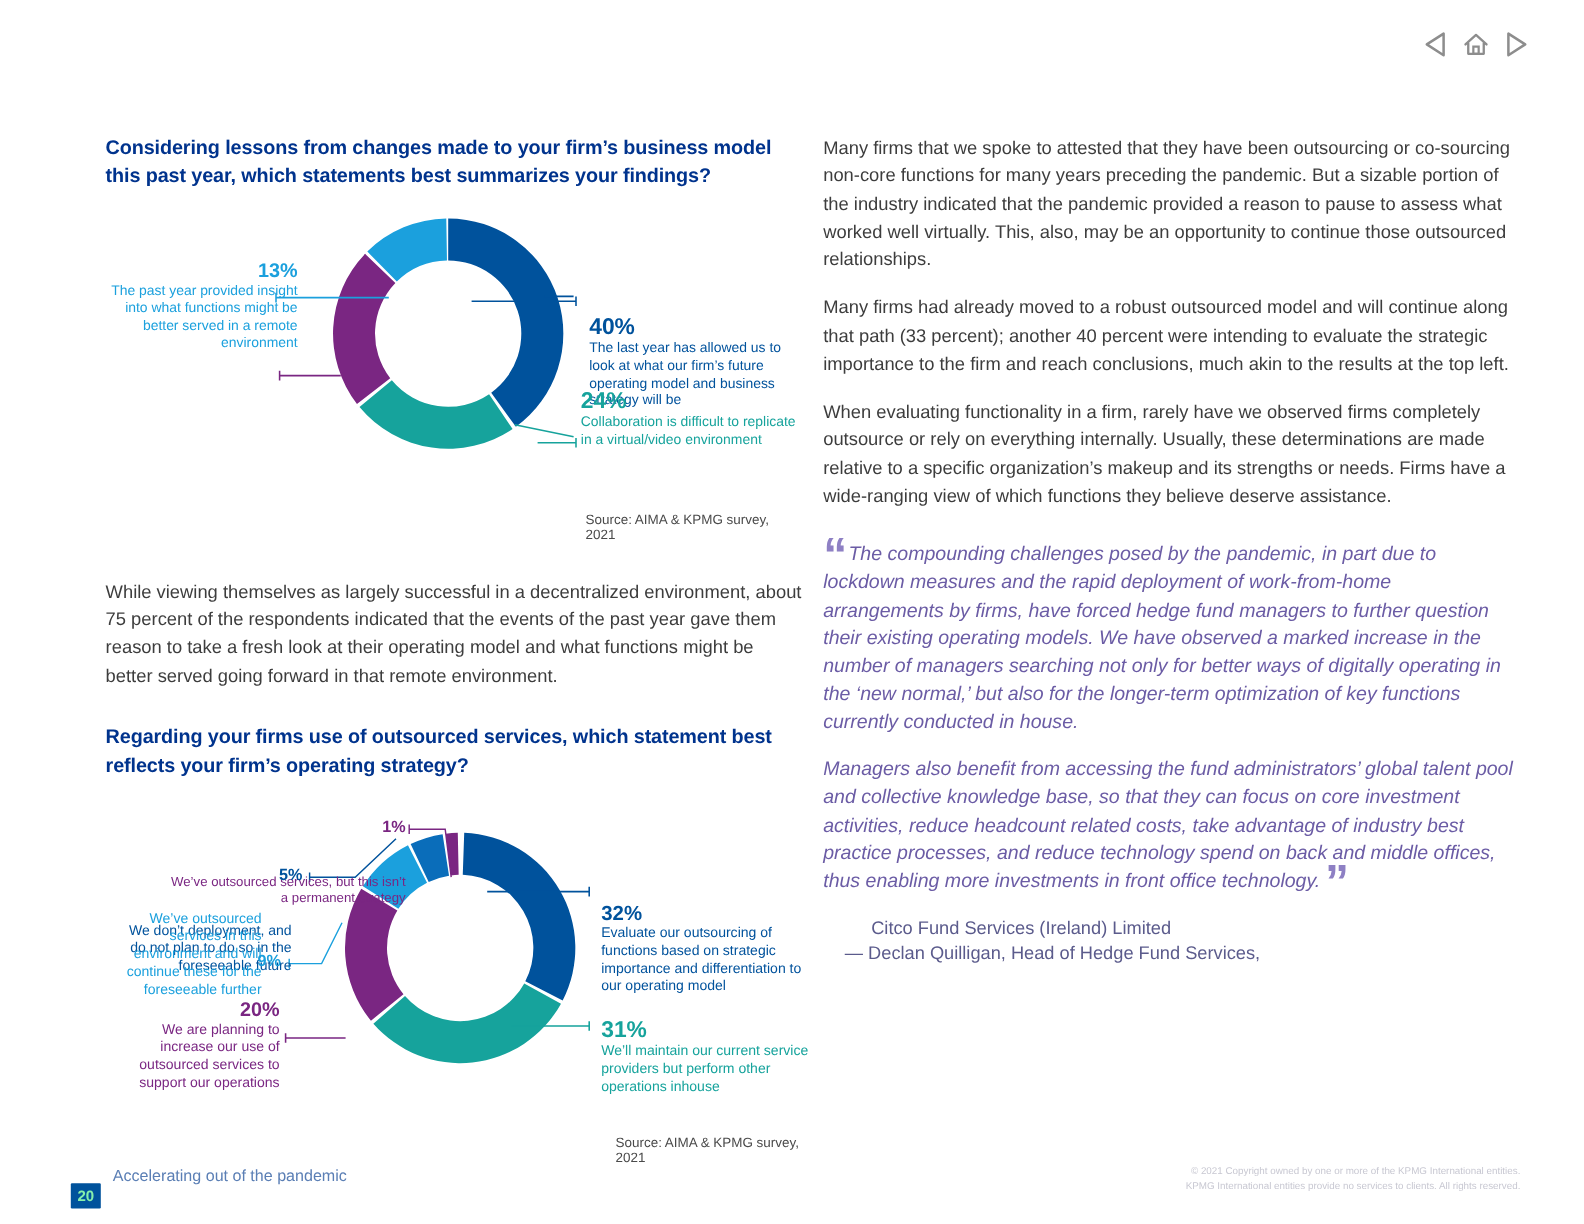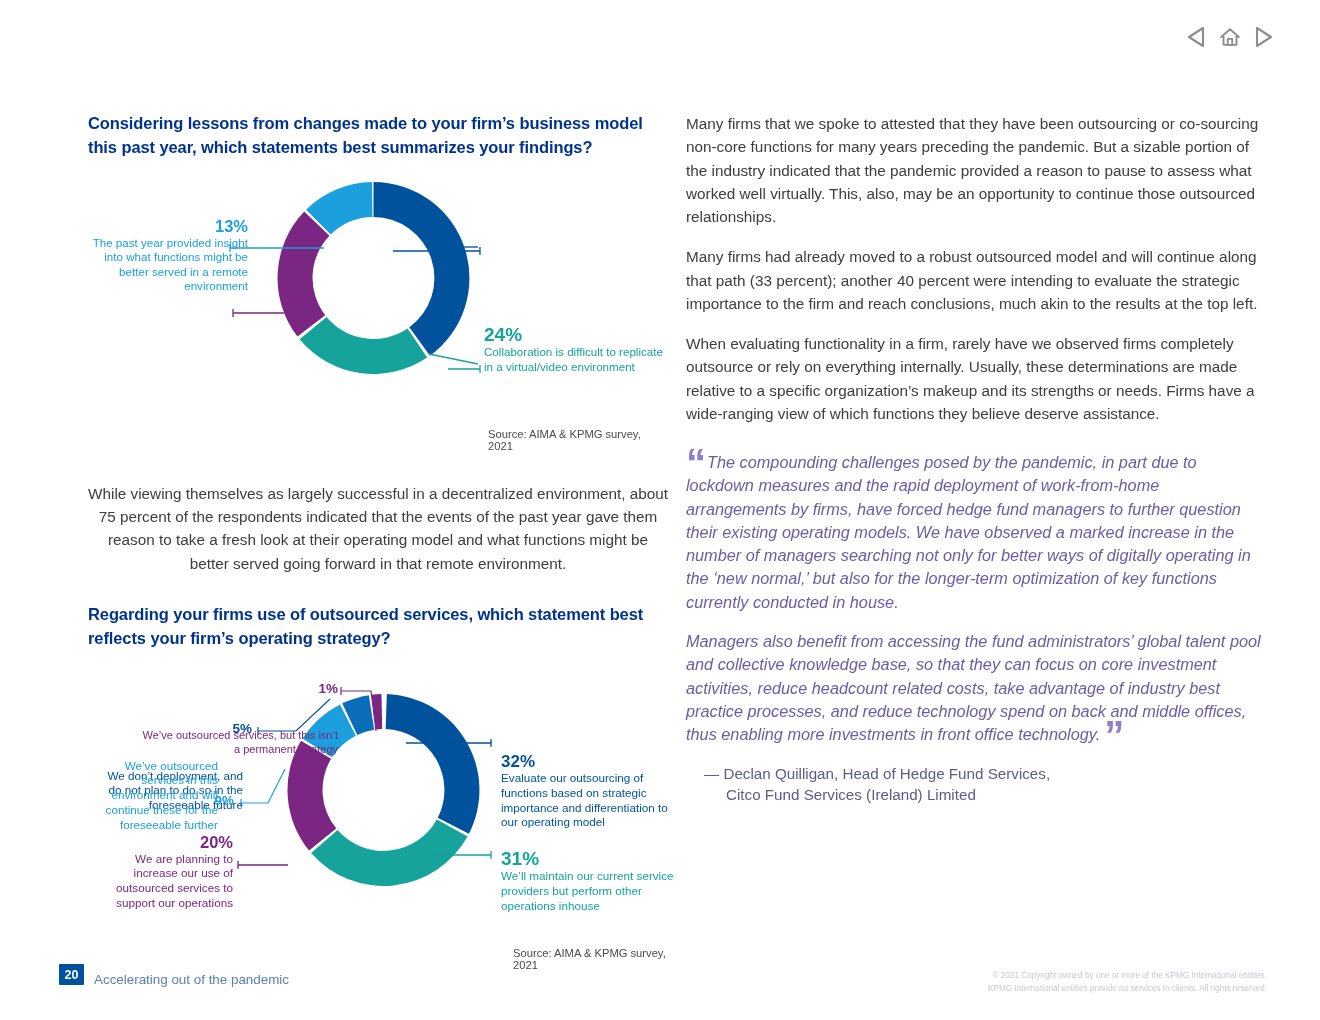--- a/index.html
+++ b/index.html
@@ -112,24 +112,24 @@
     font-size: 15.2px;
     line-height: 1.42;
     margin: 12px 0 0 40px;
     text-indent: -22px;
   }
 
   
   .footer { position: absolute; left: 0; top: 962px; width: 1320px; height: 58px; }
   .page-badge {
     position: absolute;
-    left: 59px; top: 2px;
+    left: 59px; top: 24px;
     width: 25px; height: 21px;
     background: #00529c;
-    color: #ffffff;
+    color: #86efac;
     font-size: 12.5px;
     font-weight: bold;
     display: flex;
     align-items: center;
     justify-content: center;
     border-radius: 1px;
   }
   .footer-title {
     position: absolute;
     left: 94px; top: 10px;
@@ -201,30 +201,34 @@
 
       <path d="M392 187 L392 195 M392 191 L360 191" stroke="#16a39c" stroke-width="1.3" fill="none"></path>
     </svg>
 
     <div class="callout c-lblue" style="left:0px; top:40px; width:160px; text-align:right; font-size:11.6px;">
       <span class="pct" style="font-size:16.5px;">13%</span>
       <span class="desc">The past year provided insight into what functions might be better served in a remote environment</span>
     </div>
 
 
+    <div class="callout c-dblue" style="left:403px; top:85px; width:175px; text-align:left; font-size:11.6px;">
+      <span class="pct" style="font-size:19px;">40%</span>
+      <span class="desc">The last year has allowed us to look at what our firm’s future operating model and business strategy will be</span>
+    </div>
 
     <div class="callout c-teal" style="left:396px; top:147px; width:180px; text-align:left; font-size:11.6px;">
       <span class="pct" style="font-size:19px;">24%</span>
       <span class="desc">Collaboration is difficult to replicate in a virtual/video environment</span>
     </div>
 
     <div class="src-note" style="left:400px; top:250px;">Source: AIMA &amp; KPMG survey, 2021</div>
   </div>
 
-  <p class="body-par" style="margin-top:34px;text-align:center;">While viewing themselves as largely successful in a decentralized environment, about 75 percent of the respondents indicated that the events of the past year gave them reason to take a fresh look at their operating model and what functions might be better served going forward in that remote environment.</p>
+  <p class="body-par" style="margin-top:34px;">While viewing themselves as largely successful in a decentralized environment, about 75 percent of the respondents indicated that the events of the past year gave them reason to take a fresh look at their operating model and what functions might be better served going forward in that remote environment.</p>
 
   <h2 class="q-heading" style="margin-top:28px;">Regarding your firms use of outsourced services, which statement best reflects your firm’s operating strategy?</h2>
 
   <div class="chart-block" id="chart2-block">
 
     <div class="donut-wrap" id="donut2">
       <svg viewBox="0 0 215 210" width="215" height="210">
         <g transform="translate(107.5,105)">
 
           <path fill="#00529c" d="M 3.35 -95.94 A 96 96 0 0 1 85.39 43.76 L 54.25 27.80 A 61 61 0 0 0 2.13 -60.96 Z"></path>
@@ -295,22 +299,22 @@
 
   <p class="body-par">Many firms that we spoke to attested that they have been outsourcing or co-sourcing non-core functions for many years preceding the pandemic. But a sizable portion of the industry indicated that the pandemic provided a reason to pause to assess what worked well virtually. This, also, may be an opportunity to continue those outsourced relationships.</p>
   <p class="body-par">Many firms had already moved to a robust outsourced model and will continue along that path (33 percent); another 40 percent were intending to evaluate the strategic importance to the firm and reach conclusions, much akin to the results at the top left.</p>
   <p class="body-par">When evaluating functionality in a firm, rarely have we observed firms completely outsource or rely on everything internally. Usually, these determinations are made relative to a specific organization’s makeup and its strengths or needs. Firms have a wide-ranging view of which functions they believe deserve assistance.</p>
 
   <div class="quote-block">
     <p class="quote-par"><span class="qmark qmark-open">“</span><span>The compounding challenges posed by the pandemic, in part due to lockdown measures and the rapid deployment of work-from-home arrangements by firms, have forced hedge fund managers to further question their existing operating models. We have observed a marked increase in the number of managers searching not only for better ways of digitally operating in the ‘new normal,’ but also for the longer-term optimization of key functions currently conducted in house.</span></p>
     <p class="quote-par"><span>Managers also benefit from accessing the fund administrators’ global talent pool and collective knowledge base, so that they can focus on core investment activities, reduce headcount related costs, take advantage of industry best practice processes, and reduce technology spend on back and middle offices, thus enabling more investments in front office technology.</span><span class="qmark qmark-close">”</span></p>
 
     <div class="attrib">
+      <div style="text-indent:0;">Citco Fund Services (Ireland) Limited</div>
       <div>— Declan Quilligan, Head of Hedge Fund Services,</div>
-      <div style="text-indent:0;">Citco Fund Services (Ireland) Limited</div>
     </div>
   </div>
 </div>
 
 <div class="footer">
   <div class="page-badge">20</div>
   <div class="footer-title">Accelerating out of the pandemic</div>
   <div class="copyright">
     <div>© 2021 Copyright owned by one or more of the KPMG International entities.</div>
     <div>KPMG International entities provide no services to clients.  All rights reserved.</div>

